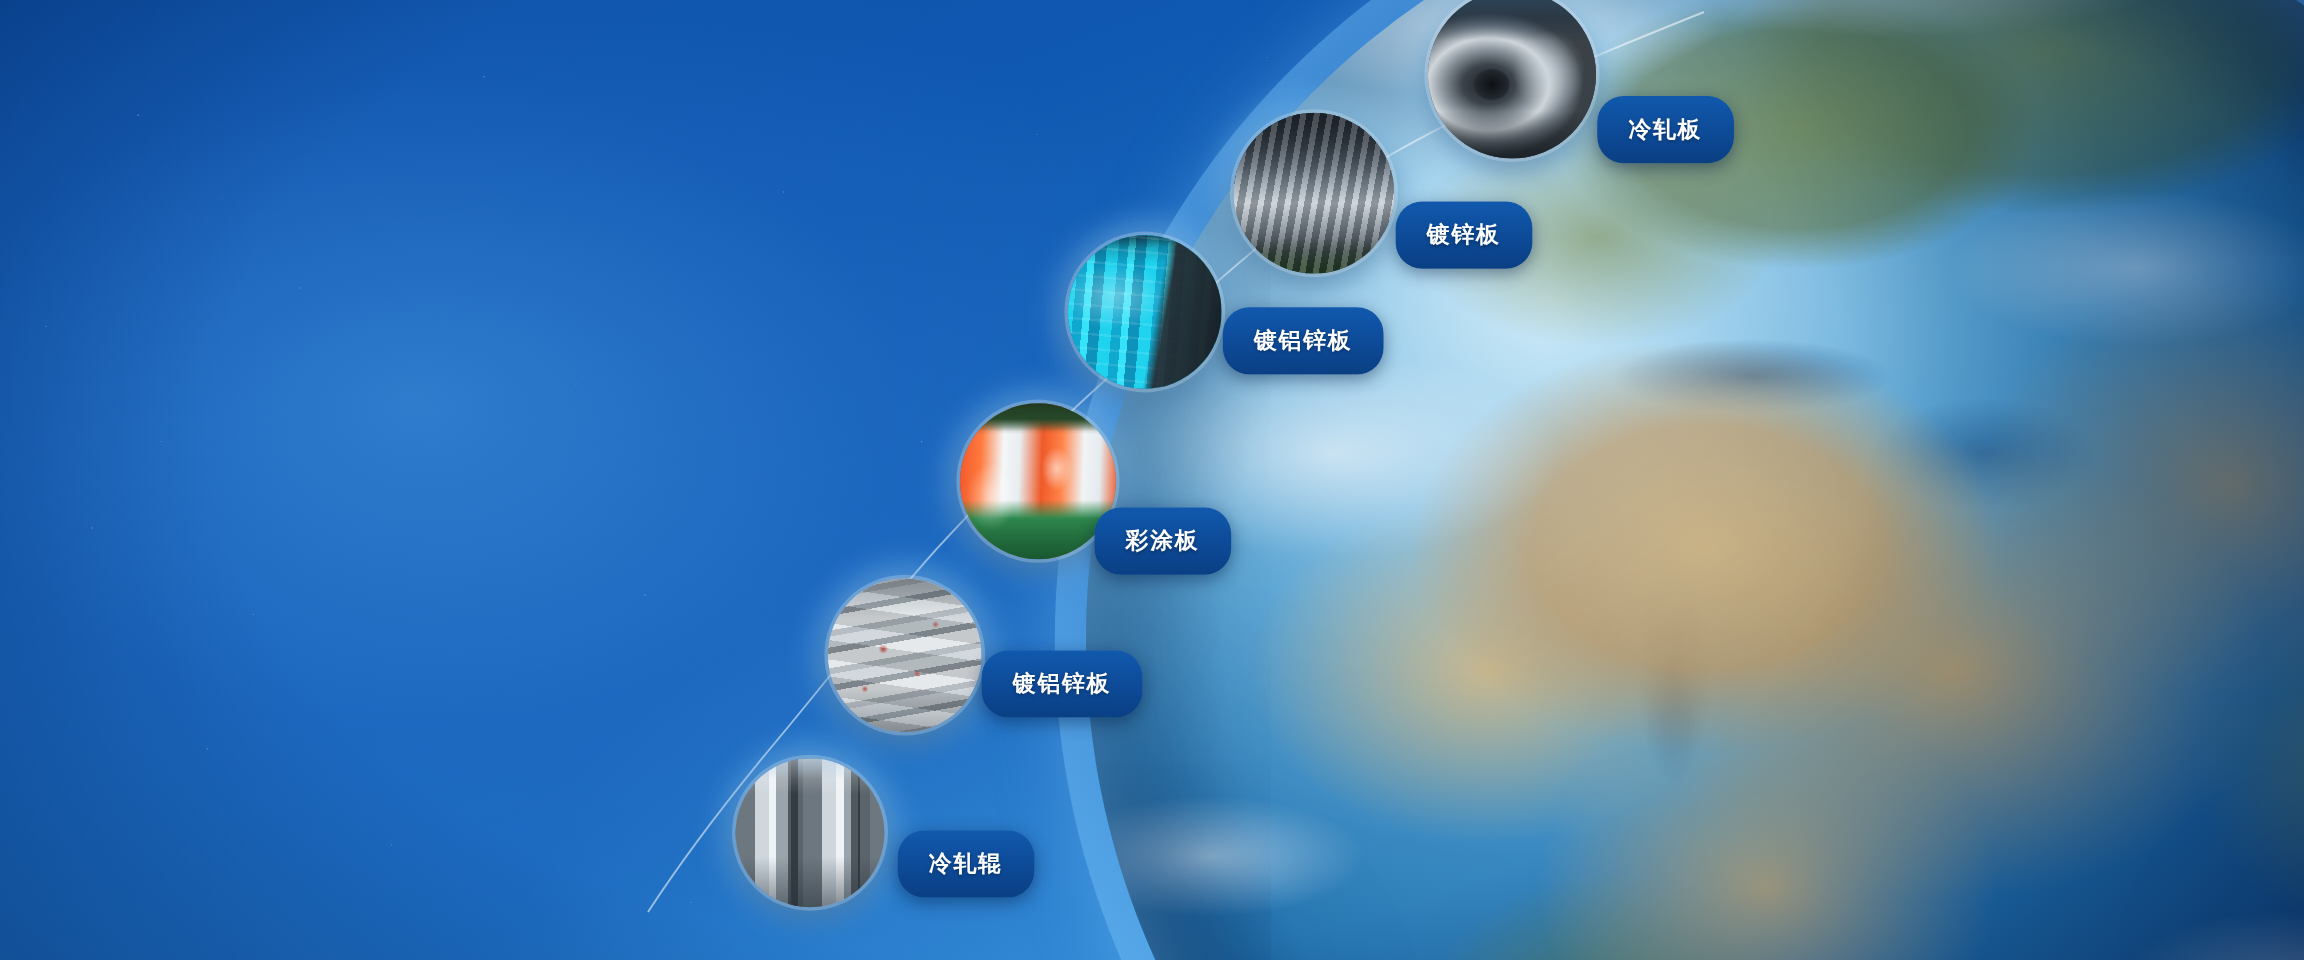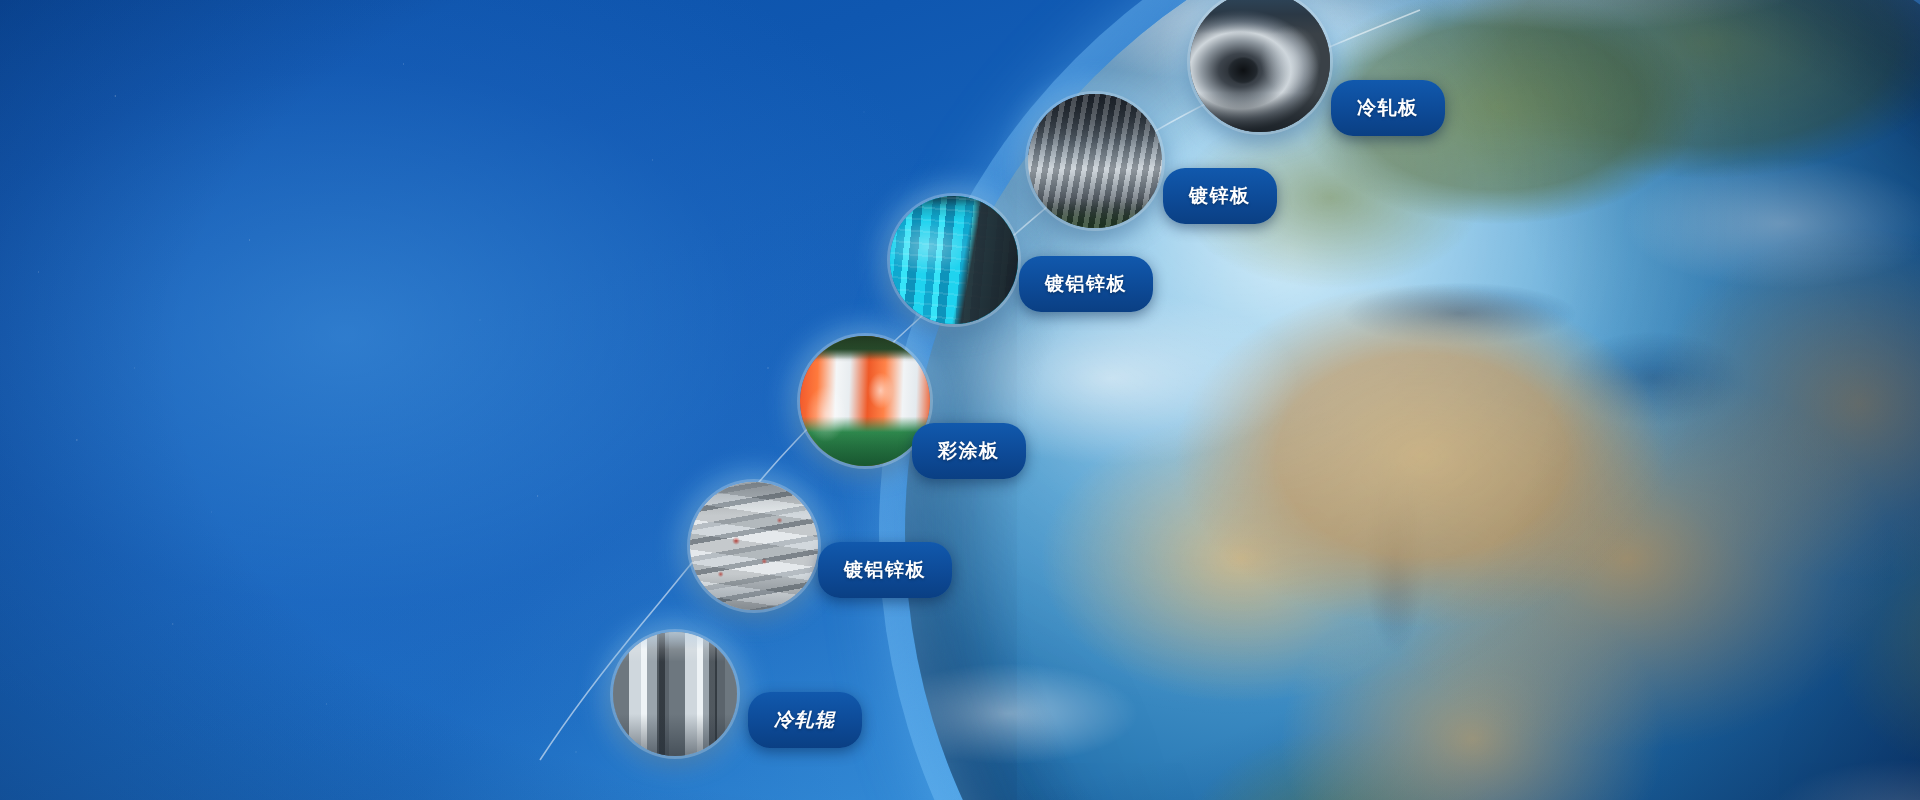--- a/index.html
+++ b/index.html
@@ -348,16 +348,16 @@
     <div class="bubble" style="left:690px; top:482px; width:128px; height:128px;">
       <div class="img img-ingot"></div>
     </div>
     <div class="pill" style="left:818px; top:542px;">镀铝锌板</div>
   </div>
 
   <div class="node">
     <div class="bubble" style="left:613px; top:632px; width:124px; height:124px;">
       <div class="img img-roll"></div>
     </div>
-    <div class="pill" style="left:748px; top:692px;font-style:italic;">冷轧辊</div>
+    <div class="pill" style="left:748px; top:692px;">冷轧辊</div>
   </div>
 
 </div>
 
 </body></html>

